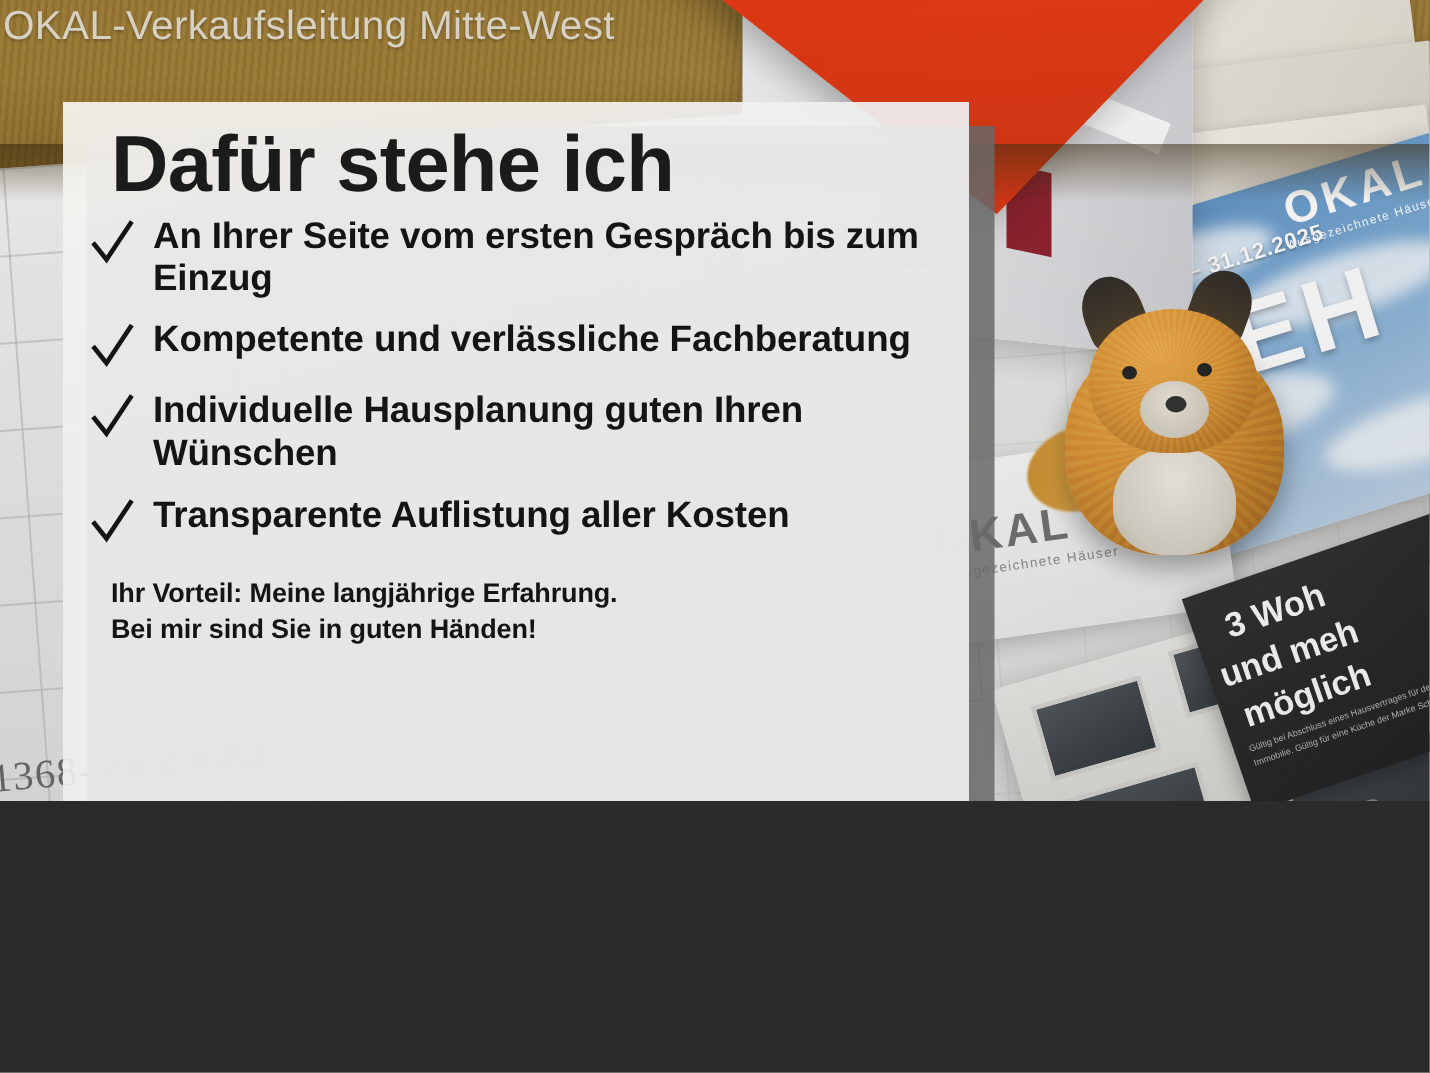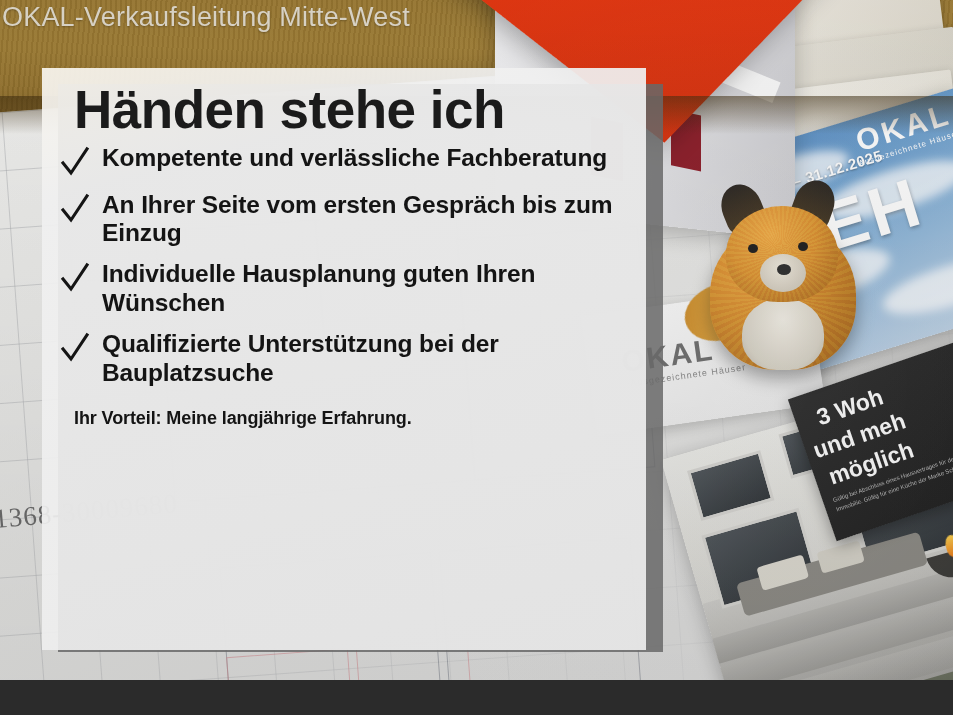--- a/index.html
+++ b/index.html
@@ -2,21 +2,21 @@
 <html><head>
 <meta charset="utf-8">
 <title>OKAL Slide</title>
 <style>
   html,body{margin:0;padding:0;}
   body{
     width:953px;height:715px;overflow:hidden;
     font-family:"Liberation Sans", sans-serif;
     background:#2b2b2b;
   }
-  #stage{position:relative;width:953px;height:680px;overflow:hidden;}
+  #stage{position:relative;width:953px;height:534px;overflow:hidden;}
 
   
   .bg{position:absolute;inset:0;overflow:hidden;}
 
   
   .desk{
     position:absolute;left:0;top:0;width:953px;height:120px;
     background:
       repeating-linear-gradient(95deg, rgba(0,0,0,.055) 0 2px, rgba(255,255,255,.035) 2px 5px),
       linear-gradient(180deg,#9c7a33 0%,#a07e35 40%,#8d6c2b 100%);
@@ -401,62 +401,63 @@
 
     <div class="desk-shadow"></div>
     <div class="photo-soften"></div>
   </div>
 
   <div class="header-caption">OKAL-Verkaufsleitung Mitte-West</div>
 
   <div class="panel-shadow"></div>
   <div class="panel">
 
-    <h1 class="panel-title">Händen stehe ich</h1>
+    <h1 class="panel-title">Dafür stehe ich</h1>
 
     <ul class="bullets">
+
+      <li class="bullet">
+        <span class="check">
+          <svg width="30" height="34" viewBox="0 0 30 34" aria-hidden="true">
+            <path d="M3 17 L11 27 L27 3" fill="none" stroke="#141414" stroke-width="3.1" stroke-linecap="square"></path>
+          </svg>
+        </span>
+        <span class="bullet-text">An Ihrer Seite vom ersten Gespräch bis zum Einzug</span>
+      </li>
 
       <li class="bullet">
         <span class="check">
           <svg width="30" height="34" viewBox="0 0 30 34" aria-hidden="true">
             <path d="M3 17 L11 27 L27 3" fill="none" stroke="#141414" stroke-width="3.1" stroke-linecap="square"></path>
           </svg>
         </span>
         <span class="bullet-text">Kompetente und verlässliche Fach­beratung</span>
       </li>
 
       <li class="bullet">
         <span class="check">
           <svg width="30" height="34" viewBox="0 0 30 34" aria-hidden="true">
             <path d="M3 17 L11 27 L27 3" fill="none" stroke="#141414" stroke-width="3.1" stroke-linecap="square"></path>
           </svg>
         </span>
-        <span class="bullet-text">An Ihrer Seite vom ersten Gespräch bis zum Einzug</span>
+        <span class="bullet-text">Individuelle Hausplanung guten Ihren Wünschen</span>
       </li>
 
       <li class="bullet">
         <span class="check">
           <svg width="30" height="34" viewBox="0 0 30 34" aria-hidden="true">
             <path d="M3 17 L11 27 L27 3" fill="none" stroke="#141414" stroke-width="3.1" stroke-linecap="square"></path>
           </svg>
         </span>
-        <span class="bullet-text">Individuelle Hausplanung guten Ihren Wünschen</span>
+        <span class="bullet-text">Transparente Auflistung aller Kosten</span>
       </li>
 
-
-      <li class="bullet">
-        <span class="check">
-          <svg width="30" height="34" viewBox="0 0 30 34" aria-hidden="true">
-            <path d="M3 17 L11 27 L27 3" fill="none" stroke="#141414" stroke-width="3.1" stroke-linecap="square"></path>
-          </svg>
-        </span>
-        <span class="bullet-text">Qualifizierte Unterstützung bei der Bauplatzsuche</span>
-      </li>
 
     </ul>
 
     <div class="closing">
       <div>Ihr Vorteil: Meine langjährige Erfahrung.</div>
+      <div>Bei mir sind Sie in guten Händen!</div>
     </div>
 
   </div>
 
 </div>
 
 </body></html>

